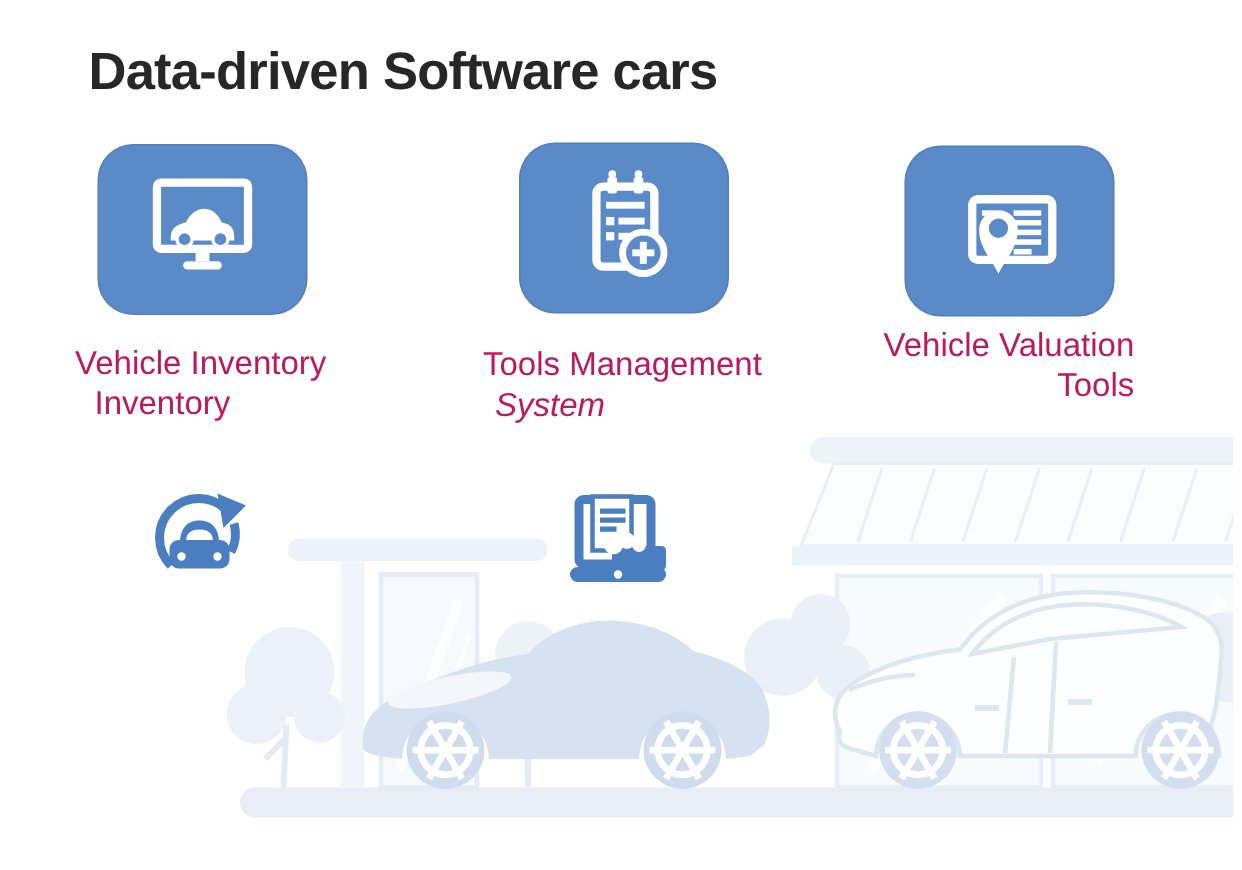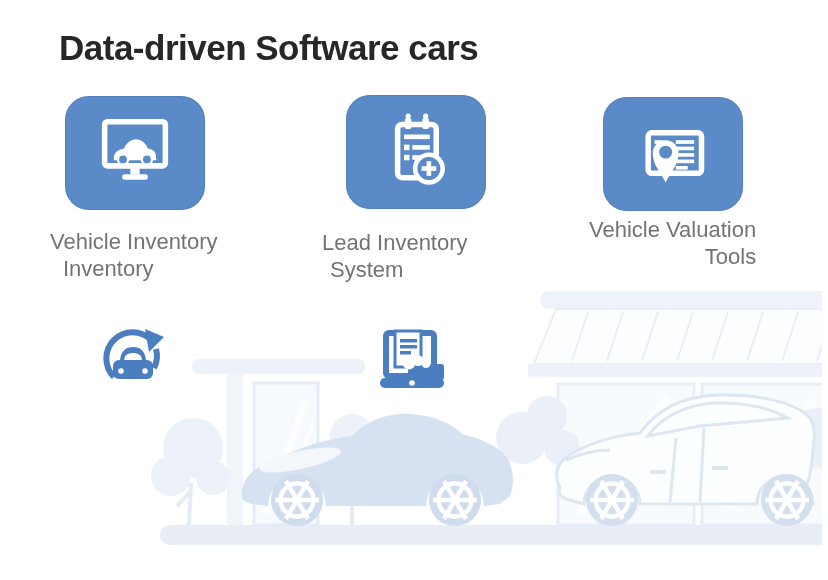--- a/index.html
+++ b/index.html
@@ -14,26 +14,26 @@
   .tile{
     position:absolute;width:140px;height:114px;border-radius:24px;
     background:#5b8ac8;box-shadow:inset 0 0 0 1px rgba(70,110,165,.35);
     display:flex;align-items:center;justify-content:center;
   }
   .tile svg{display:block;}
   .tile1{left:65px;top:96px;}
   .tile2{left:346px;top:95px;}
   .tile3{left:603px;top:97px;}
   .label{
-    position:absolute;color:#737373;font-size:22px;line-height:27px;
+    position:absolute;color:#be185d;font-size:22px;line-height:27px;
     white-space:nowrap;
   }
   .label .l2{display:block;}
   .label1{left:50px;top:228px;} .label1 .l2{padding-left:13px;}
-  .label2{left:322px;top:229px;} .label2 .l2{padding-left:8px;}
+  .label2{left:322px;top:229px;} .label2 .l2{padding-left:8px;font-style:italic;}
   .label3{left:589px;top:216px;} .label3 .l2{padding-left:21px;text-align:right;}
   .float-icon{position:absolute;}
   .float-icon svg{display:block;}
   .sync-icon{left:100px;top:327px;}
   .laptop-icon{left:377px;top:320px;}
   .scene{position:absolute;left:0;top:288px;width:828px;height:292px;}
 </style>
 </head>
 <body>
 
@@ -196,21 +196,21 @@
       <path fill="#ffffff" d="M42,81 C36,69 28,62 28,49 A14,14 0 1 1 56,49 C56,62 48,69 42,81 Z"></path>
       <circle cx="42" cy="48" r="7" fill="#5b8ac8"></circle>
     </svg>
   </div>
 
   <div class="label label1">
     <span class="l1">Vehicle Inventory</span>
     <span class="l2">Inventory</span>
   </div>
   <div class="label label2">
-    <span class="l1">Lead Inventory</span>
+    <span class="l1">Tools Management</span>
     <span class="l2">System</span>
   </div>
   <div class="label label3">
     <span class="l1">Vehicle Valuation</span>
     <span class="l2">Tools</span>
   </div>
 
   <div class="float-icon sync-icon">
     <svg width="66" height="60" viewBox="0 0 66 60">
       <path d="M14,50 A26,26 0 1 1 51,13" fill="none" stroke="#4a7ec0" stroke-width="6"></path>

